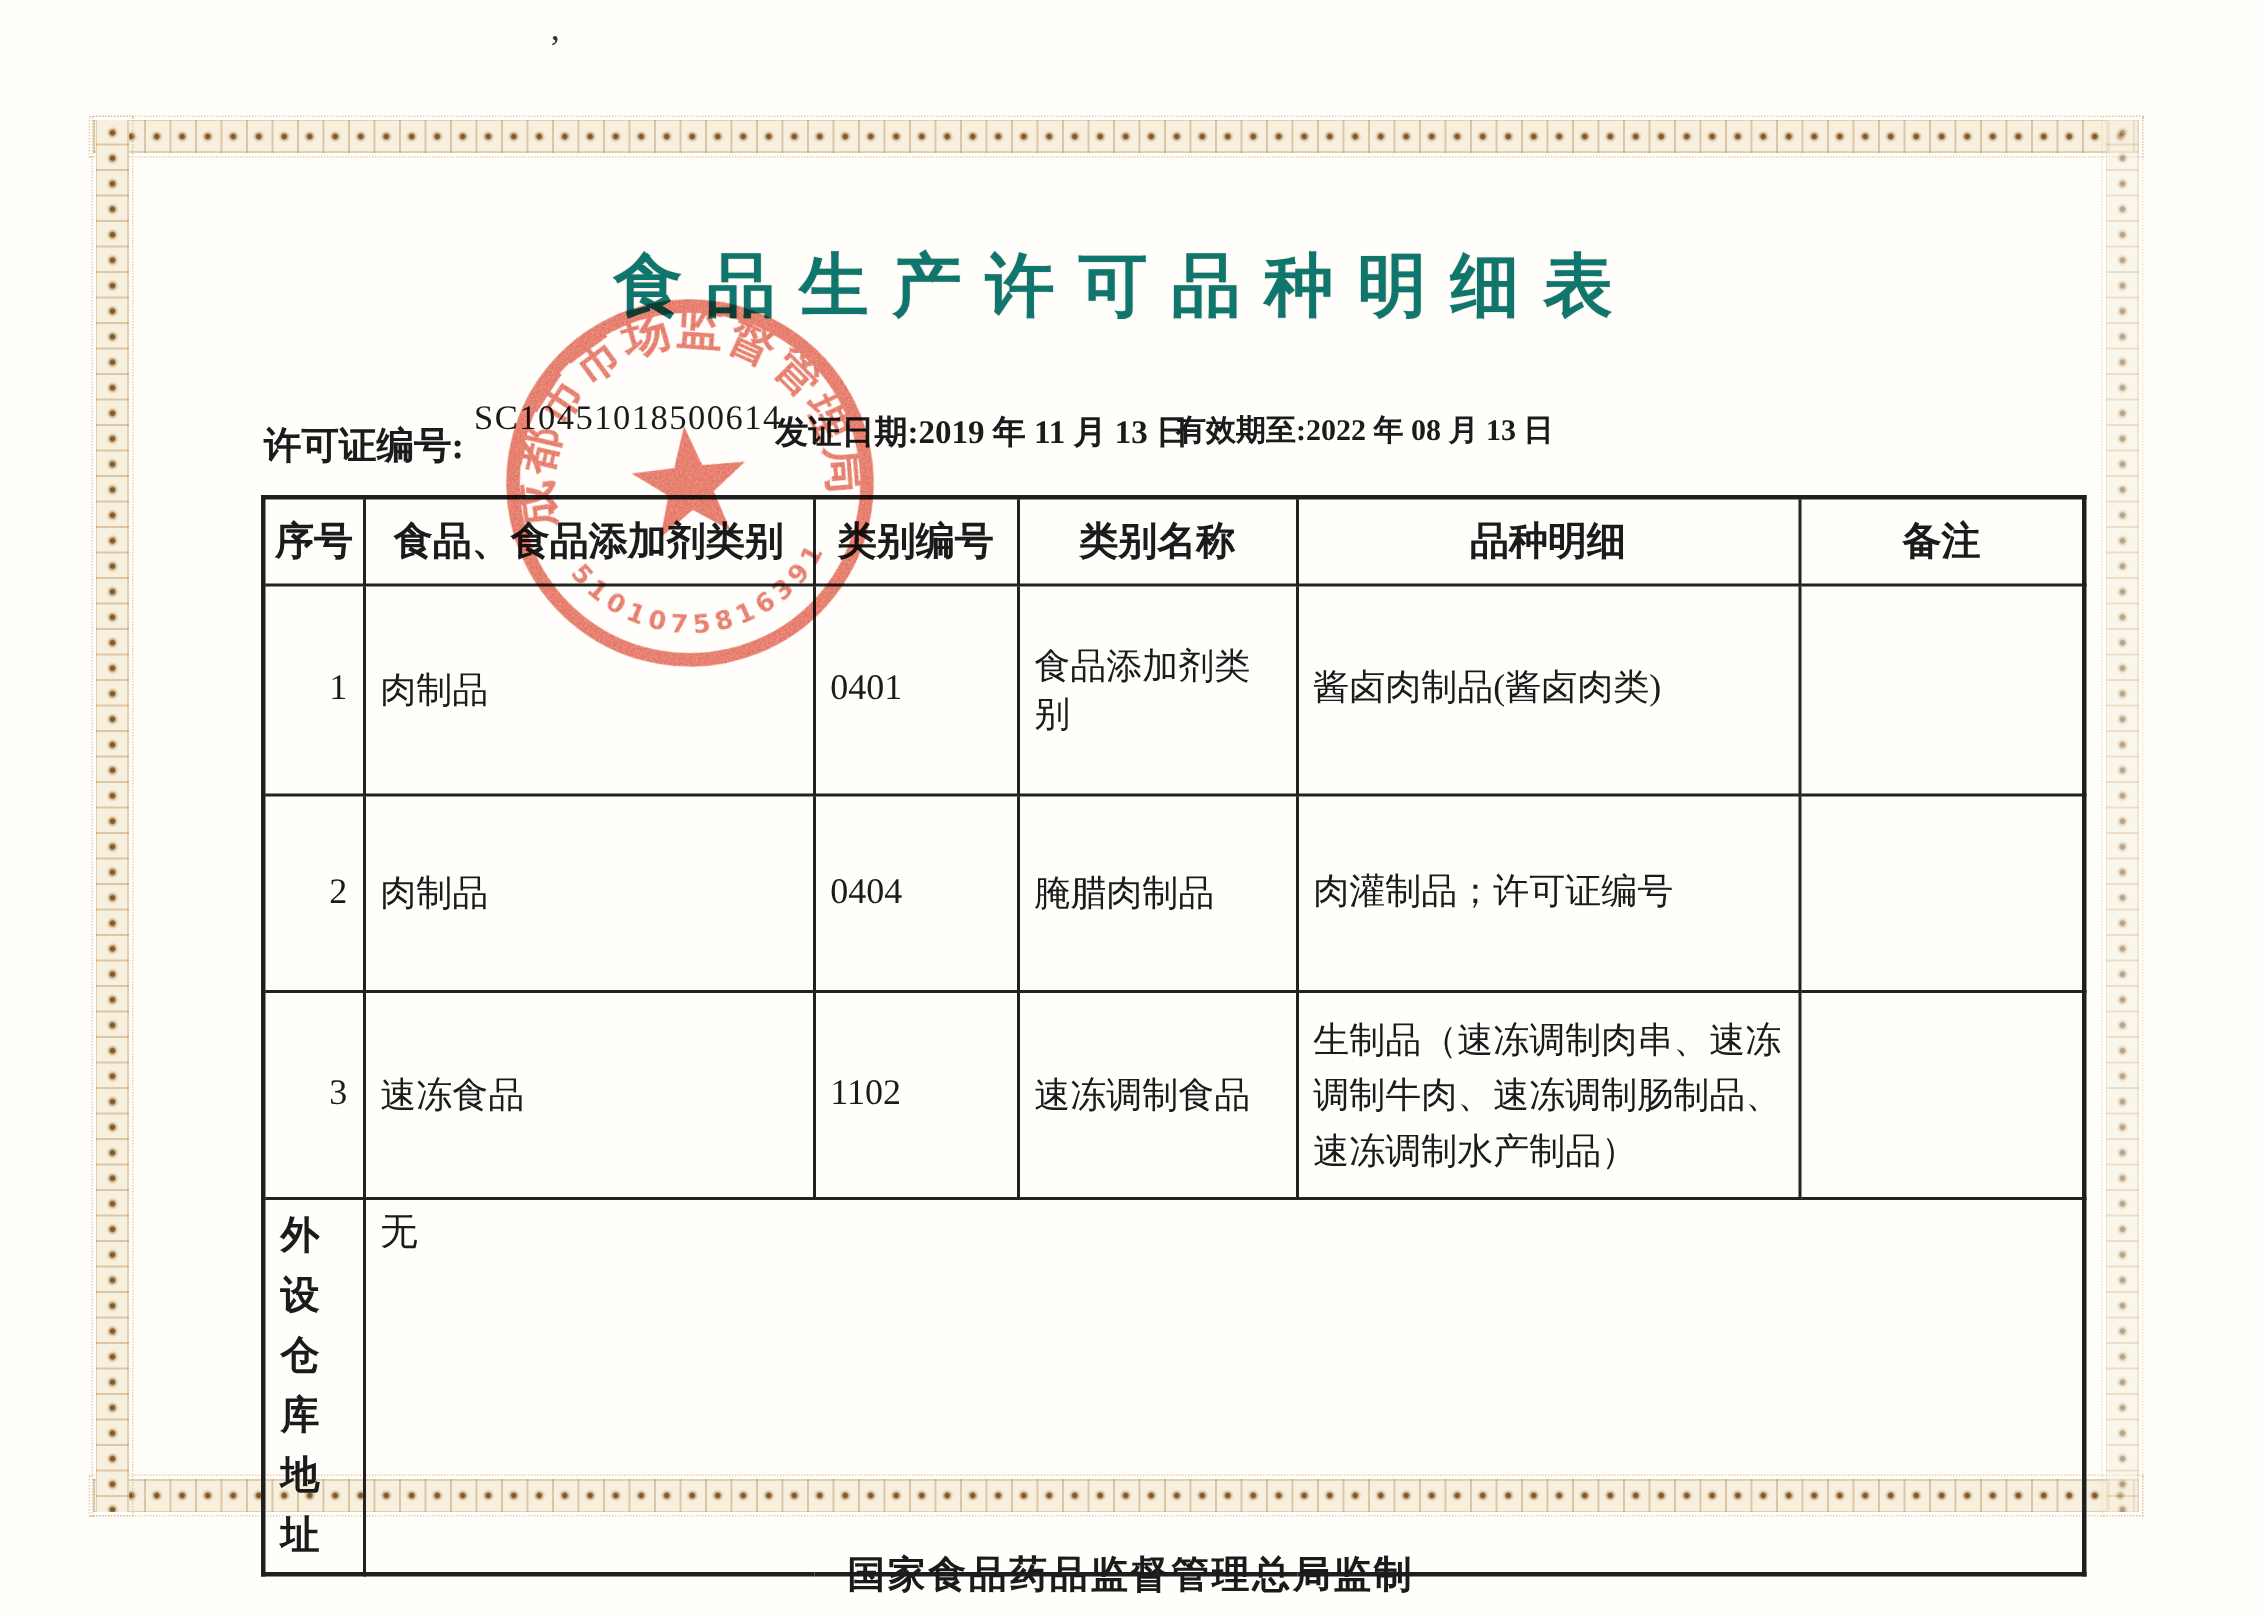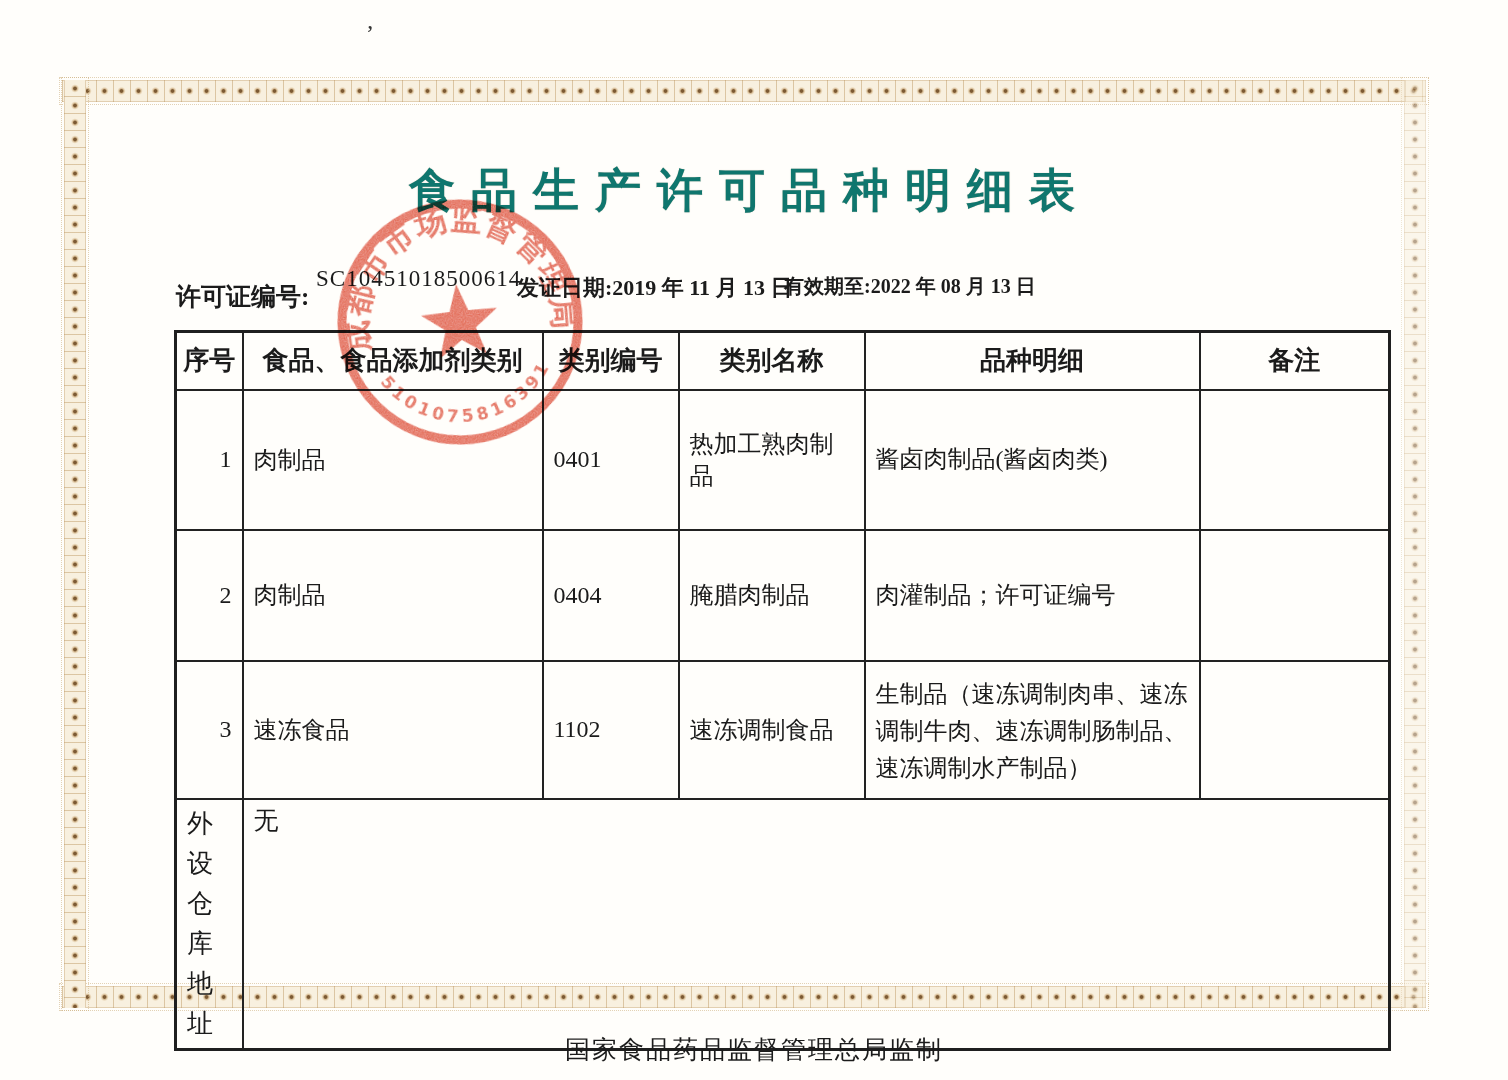--- a/index.html
+++ b/index.html
@@ -66,29 +66,29 @@
   tr.hdr{height:58px;}
   tr.r1{height:140px;}
   tr.r2{height:131px;}
   tr.r3{height:138px;}
   tr.rw{height:121px;}
   td.no{text-align:right;padding-right:6px;vertical-align:middle;}
   td.cat,td.code,td.name{vertical-align:middle;}
   td.detail{vertical-align:middle;line-height:37px;padding:8px 10px;}
   tr.r3 td.detail{vertical-align:top;padding-top:14px;font-family:Liberation Serif, serif;}
   td.wlabel{
-    font-weight:normal;font-size:26px;line-height:40px;
+    font-weight:bold;font-size:26px;line-height:40px;
     vertical-align:top;padding:8px 2px 0 8px;text-align:left;
     letter-spacing:1px;word-break:break-all;
   }
   td.wvalue{vertical-align:top;padding:10px 0 0 14px;font-size:25px;}
   
   .doc-footer{
     position:absolute;left:0;top:1033px;width:1508px;
-    text-align:center;font-size:25px;font-weight:normal;letter-spacing:2px;
+    text-align:center;font-size:25px;font-weight:bold;letter-spacing:2px;
   }
   
   .seal{
     position:absolute;left:310px;top:172px;width:300px;height:300px;
     mix-blend-mode:multiply;opacity:.88;
     transform:rotate(-6deg);
     pointer-events:none;
   }
 </style>
 </head>
@@ -125,21 +125,21 @@
     <th>食品、食品添加剂类别</th>
     <th>类别编号</th>
     <th>类别名称</th>
     <th>品种明细</th>
     <th>备注</th>
   </tr>
   <tr class="r1">
     <td class="no">1</td>
     <td class="cat">肉制品</td>
     <td class="code">0401</td>
-    <td class="name">热加工熟肉制品</td>
+    <td class="name">食品添加剂类别</td>
     <td class="detail">酱卤肉制品(酱卤肉类)</td>
     <td class="remark"></td>
   </tr>
   <tr class="r2">
     <td class="no">2</td>
     <td class="cat">肉制品</td>
     <td class="code">0404</td>
     <td class="name">腌腊肉制品</td>
     <td class="detail">肉灌制品；许可证编号</td>
     <td class="remark"></td>

